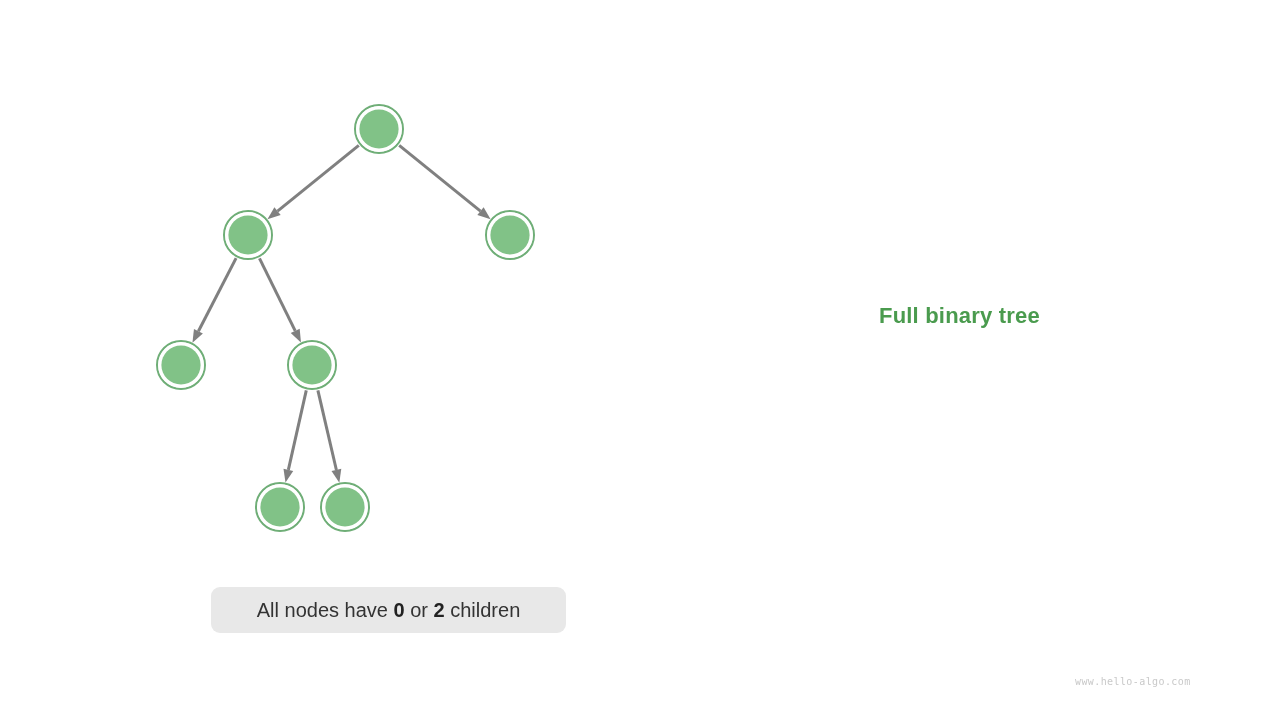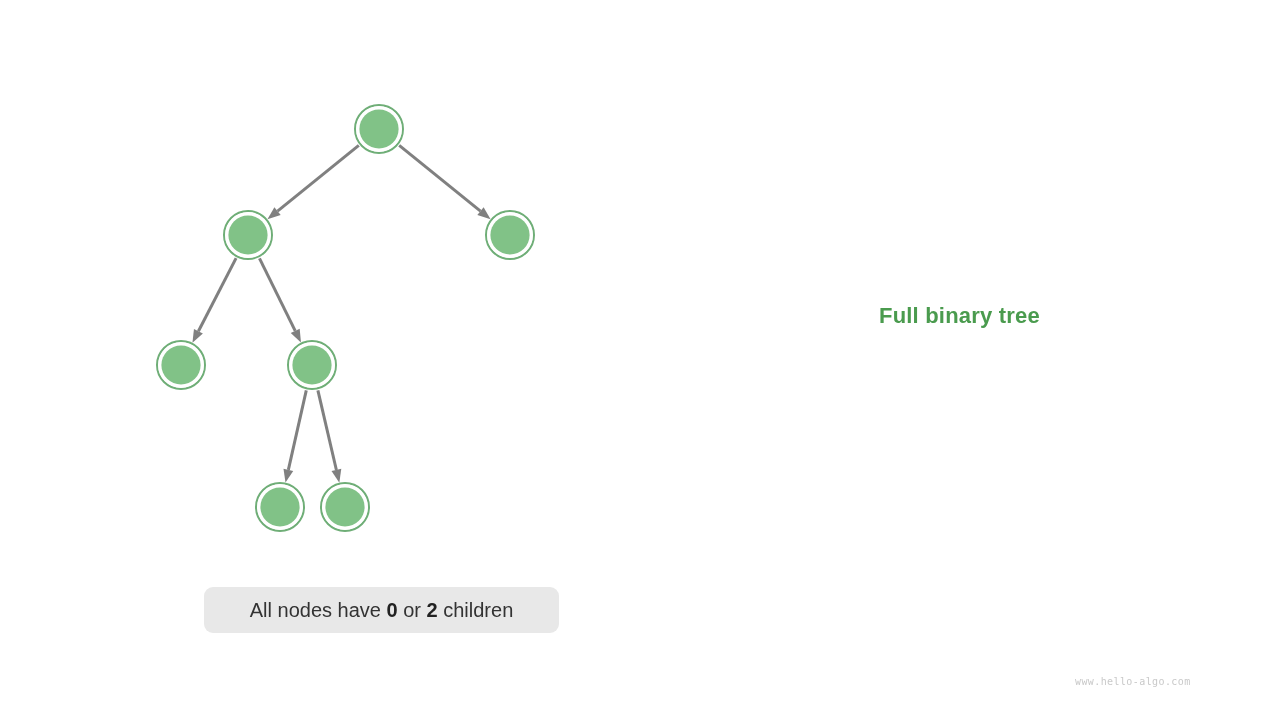--- a/index.html
+++ b/index.html
@@ -36,21 +36,21 @@
     top: 303px;
     font-family: "Liberation Sans", sans-serif;
     font-size: 22px;
     font-weight: bold;
     color: #4a9b4e;
     letter-spacing: 0.2px;
     white-space: nowrap;
   }
   .caption-box {
     position: absolute;
-    left: 204px;
+    left: 211px;
     top: 587px;
     width: 355px;
     height: 46px;
     box-sizing: border-box;
     background: #e8e8e8;
     border-radius: 9px;
     display: flex;
     align-items: center;
     justify-content: center;
   }

